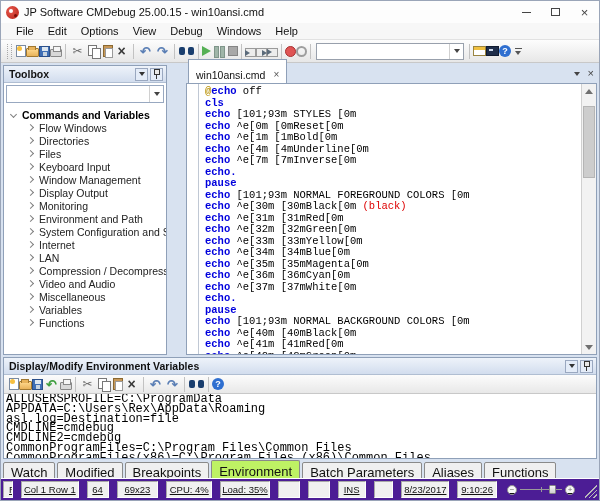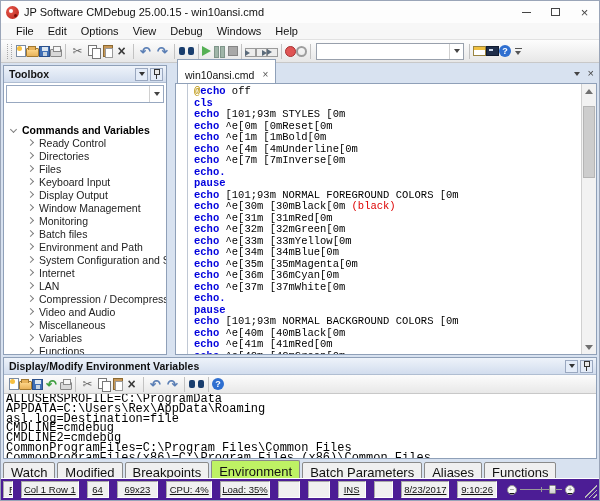--- a/index.html
+++ b/index.html
@@ -67,34 +67,34 @@
   .i-console::before{content:"";position:absolute;top:2px;left:2px;width:4px;height:2px;background:#cdd8ea;}
   .i-help{width:12px;height:12px;border-radius:50%;background:#2f6fd0;}
   .i-help::before{content:"?";color:#fff;font-size:9px;font-weight:bold;}
   .i-overflow::before{content:"";position:absolute;top:5px;left:4px;width:7px;height:1px;background:#555;}
   .i-overflow::after{content:"";position:absolute;top:8px;left:4px;width:0;height:0;border-left:3px solid transparent;border-right:3px solid transparent;border-top:4px solid #555;}
   .tcombo{width:148px;height:17px;background:#fff;border:1px solid #98a0ac;display:flex;align-items:center;margin:0 2px;}
   .tcombo input{flex:1;border:none;outline:none;font-size:10.5px;padding:0 3px;min-width:0;font-family:"Liberation Sans",sans-serif;}
   .combo-arrow{width:14px;height:100%;display:flex;align-items:center;justify-content:center;border-left:1px solid #d0d0d0;}
   .combo-arrow::before{content:"";width:0;height:0;border-left:3px solid transparent;border-right:3px solid transparent;border-top:4px solid #444;}
   
-  .main{flex:1;display:flex;padding:2px;gap:8px;min-height:0;}
+  .main{flex:1;display:flex;padding:2px;gap:19px;min-height:0;}
   
   .toolbox{width:164px;flex:none;display:flex;flex-direction:column;border:1px solid #8fa0b8;background:#fff;}
   .phdr{height:17px;flex:none;background:linear-gradient(#eef3fa,#d2ddee);border-bottom:1px solid #b0bed2;display:flex;align-items:center;padding:0 3px 0 5px;}
   .phdr-title{font-size:10.5px;font-weight:bold;color:#111;}
   .hbtns{margin-left:auto;display:flex;gap:2px;align-items:center;}
   .hbtn{width:13px;height:13px;display:flex;align-items:center;justify-content:center;background:#e4ecf8;border:1px solid #9aa8c0;}
   .hdrop-glyph{width:0;height:0;border-left:3px solid transparent;border-right:3px solid transparent;border-top:4px solid #333;}
   .pin-glyph{position:relative;width:9px;height:10px;}
   .pin-glyph::before{content:"";position:absolute;left:2px;top:0;width:4px;height:4px;border:1px solid #333;background:#e8e8e8;}
   .pin-glyph::after{content:"";position:absolute;left:4px;top:6px;width:1px;height:4px;background:#333;}
   .filter{height:18px;flex:none;margin:2px 2px 1px 2px;border:1px solid #98a8c0;background:#fff;display:flex;}
   .filter input{flex:1;border:none;outline:none;font-size:10.5px;padding:0 3px;min-width:0;font-family:"Liberation Sans",sans-serif;}
-  .tree{flex:1;overflow:hidden;padding-top:19px;font-size:10.5px;}
+  .tree{flex:1;overflow:hidden;padding-top:4px;font-size:10.5px;}
   .trow{height:13px;display:flex;align-items:center;gap:6px;padding-left:24px;color:#222;white-space:nowrap;}
   .trow.root{padding-left:7px;font-weight:bold;color:#000;}
   .chev{width:5px;height:5px;border:solid #808080;border-width:0 1px 1px 0;transform:rotate(-45deg);flex:none;}
   .chev.down{transform:rotate(45deg);}
   
   .editor{flex:1;display:flex;flex-direction:column;min-width:0;}
   .tabbar{height:18px;flex:none;display:flex;align-items:flex-end;position:relative;padding-left:2px;}
   .etab{background:#fff;border:1px solid #8fa0b8;border-bottom:none;padding:9px 7px 2px 7px;font-size:10.5px;display:flex;align-items:center;gap:8px;color:#111;}
   .etab-close{font-size:10px;color:#555;line-height:8px;}
   .tabbar-right{position:absolute;right:3px;top:4px;display:flex;gap:8px;align-items:center;}
@@ -229,49 +229,45 @@
         <input data-name="toolbox-filter-input" value="" style="">
         <span class="combo-arrow" data-name="toolbox-filter-dropdown-icon"></span>
       </div>
       <div class="tree" data-name="toolbox-tree">
           <div class="trow root" data-name="toolbox-category-commands-and-variables">
             <span class="chev down" data-name="chevron-down-icon"></span>
             <span data-name="tree-label">Commands and Variables</span>
           </div>
           <div class="trow" data-name="toolbox-category-flow-control">
             <span class="chev" data-name="chevron-right-icon"></span>
-            <span data-name="tree-label">Ready Control</span>
+            <span data-name="tree-label">Flow Windows</span>
           </div>
           <div class="trow" data-name="toolbox-category-directories">
             <span class="chev" data-name="chevron-right-icon"></span>
             <span data-name="tree-label">Directories</span>
           </div>
           <div class="trow" data-name="toolbox-category-files">
             <span class="chev" data-name="chevron-right-icon"></span>
             <span data-name="tree-label">Files</span>
           </div>
           <div class="trow" data-name="toolbox-category-keyboard-input">
             <span class="chev" data-name="chevron-right-icon"></span>
             <span data-name="tree-label">Keyboard Input</span>
           </div>
+          <div class="trow" data-name="toolbox-category-window-management">
+            <span class="chev" data-name="chevron-right-icon"></span>
+            <span data-name="tree-label">Window Management</span>
+          </div>
           <div class="trow" data-name="toolbox-category-display-output">
             <span class="chev" data-name="chevron-right-icon"></span>
             <span data-name="tree-label">Display Output</span>
           </div>
-          <div class="trow" data-name="toolbox-category-window-management">
-            <span class="chev" data-name="chevron-right-icon"></span>
-            <span data-name="tree-label">Window Management</span>
-          </div>
           <div class="trow" data-name="toolbox-category-monitoring">
             <span class="chev" data-name="chevron-right-icon"></span>
             <span data-name="tree-label">Monitoring</span>
-          </div>
-          <div class="trow" data-name="toolbox-category-batch-files">
-            <span class="chev" data-name="chevron-right-icon"></span>
-            <span data-name="tree-label">Batch files</span>
           </div>
           <div class="trow" data-name="toolbox-category-environment-and-path">
             <span class="chev" data-name="chevron-right-icon"></span>
             <span data-name="tree-label">Environment and Path</span>
           </div>
           <div class="trow" data-name="toolbox-category-system-configuration-and-status">
             <span class="chev" data-name="chevron-right-icon"></span>
             <span data-name="tree-label">System Configuration and Status</span>
           </div>
           <div class="trow" data-name="toolbox-category-internet">

